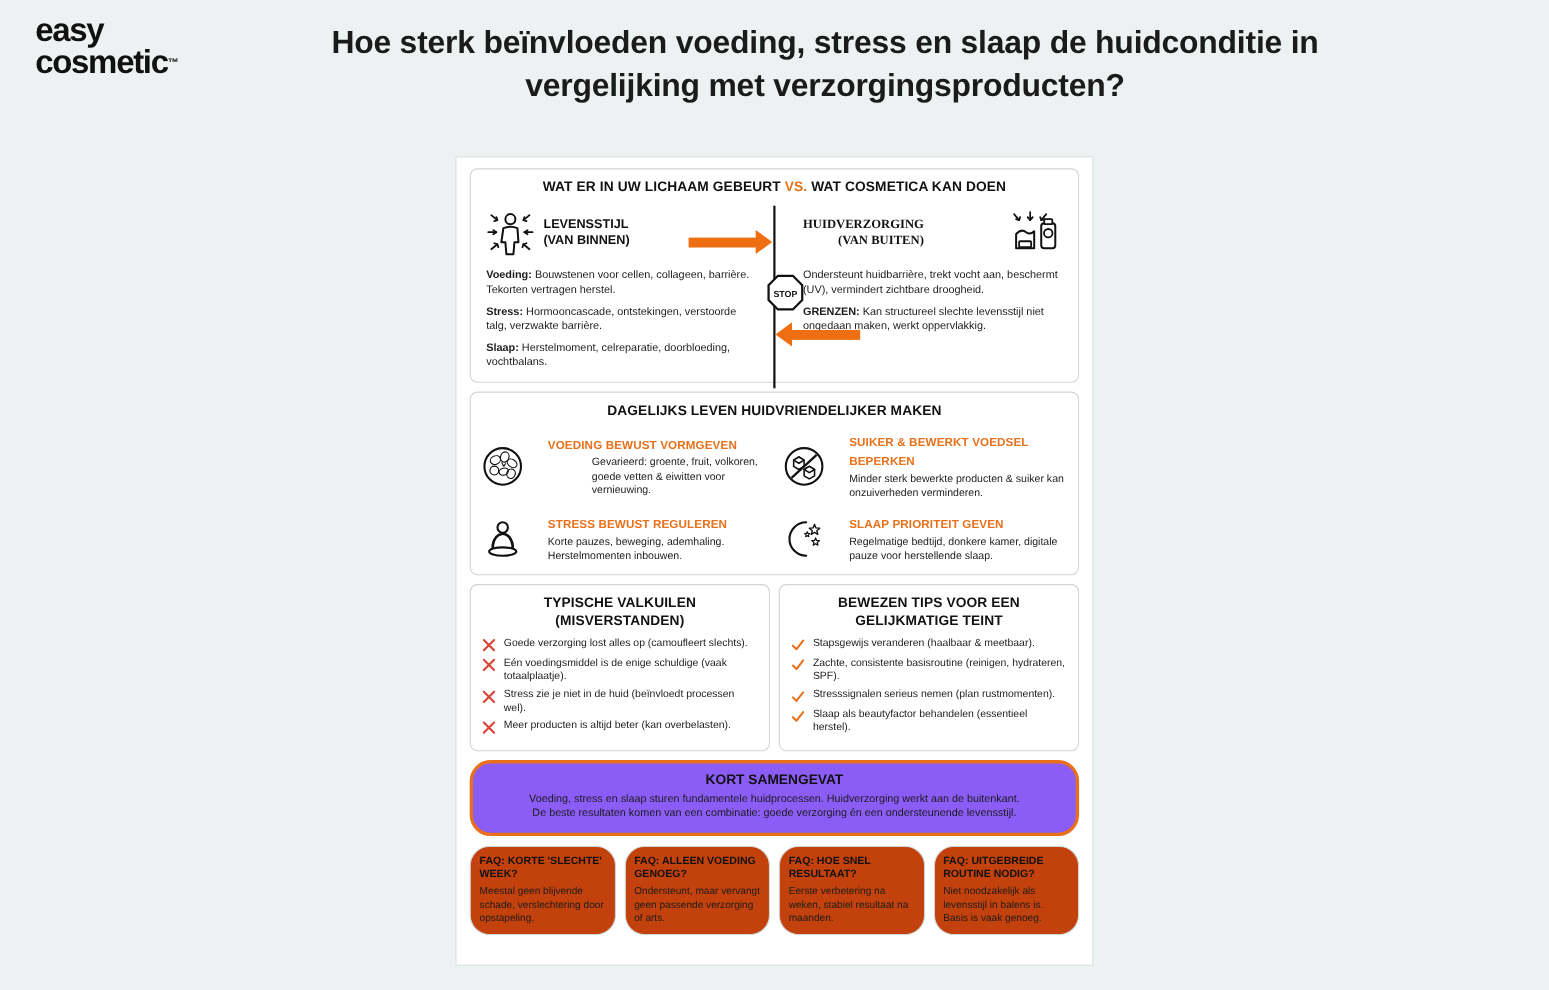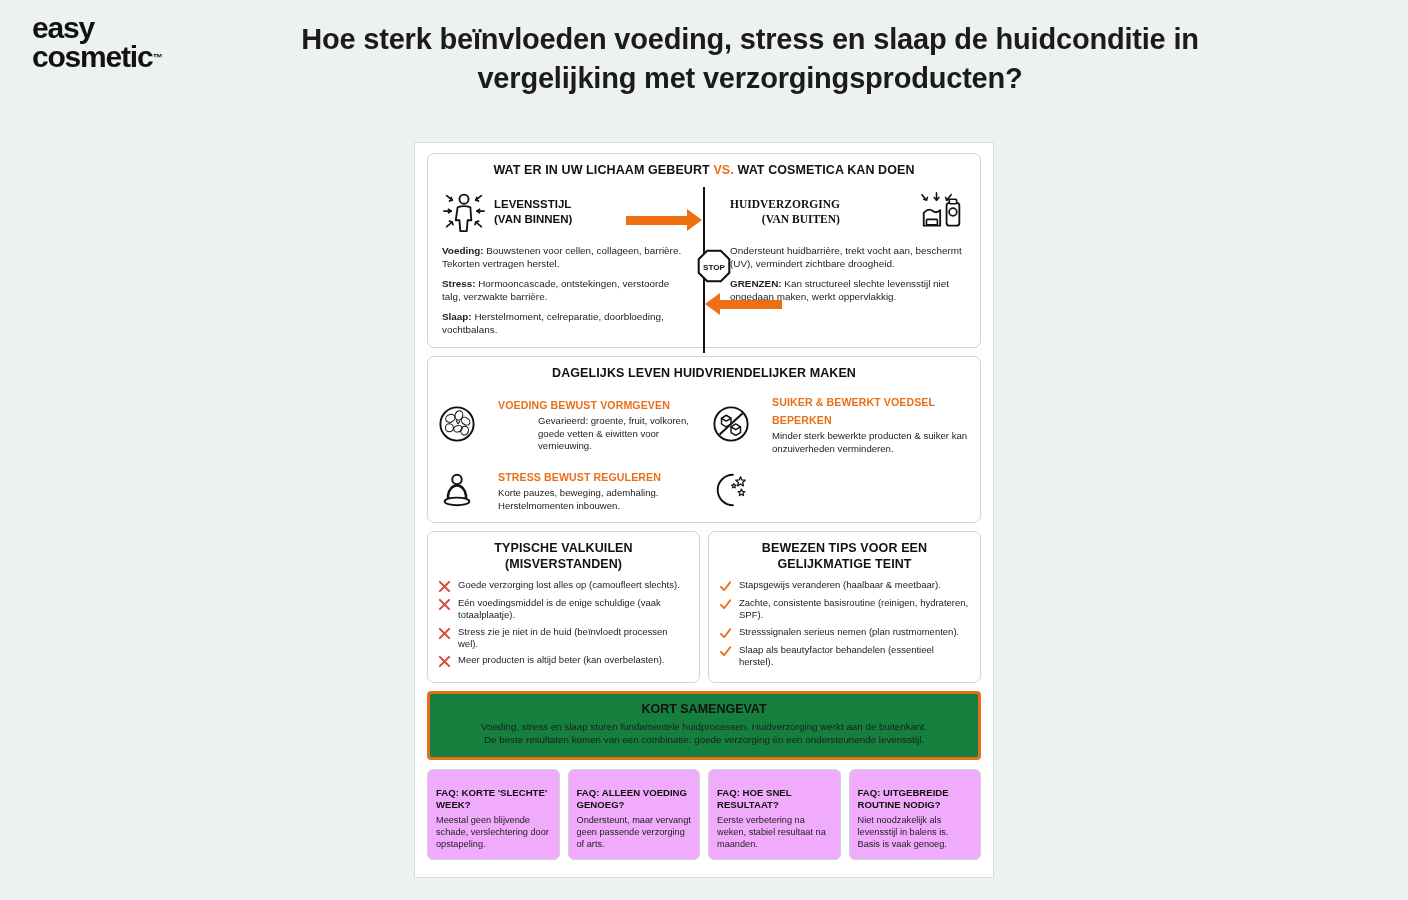--- a/index.html
+++ b/index.html
@@ -113,36 +113,36 @@
   
   .row3 { display: flex; gap: 8px; }
   .row3 .card { flex: 1; margin-bottom: 8px; }
   .list { margin-top: 7px; }
   .li { display: flex; gap: 7px; align-items: flex-start; margin-bottom: 4px; }
   .li-ico { flex: 0 0 13px; width: 13px; height: 13px; margin-top: 1px; }
   .li-txt { font-size: 9.5px; line-height: 1.27; color: #1c1c1c; }
 
   
   .summary {
-    border: 3px solid #e8701a; border-radius: 4px;
-    padding: 8px 12px 10px; margin-bottom: 9px; background: #15803d;
+    border: 3px solid #e8701a; border-radius: 19px;
+    padding: 8px 12px 10px; margin-bottom: 9px; background: #8b5cf6;
   }
   .summary-title {
     text-align: center; font-weight: bold; font-size: 12.5px; color: #111;
   }
   .summary-p {
     text-align: center; font-size: 9.8px; line-height: 1.4;
     color: #1c1c1c; margin-top: 4px;
   }
 
   
   .faq-row { display: flex; gap: 8px; }
   .faq {
-    flex: 1; border: 1px solid #cfd4d6; border-radius: 6px;
-    padding: 17px 8px 8px; background: #f0abfc; min-height: 74px;
+    flex: 1; border: 1px solid #cfd4d6; border-radius: 18px;
+    padding: 7px 8px 8px; background: #c2410c; min-height: 74px;
   }
   .faq-q {
     font-weight: bold; font-size: 9.6px; line-height: 1.25;
     color: #111; text-transform: uppercase;
   }
   .faq-a { font-size: 9.2px; line-height: 1.3; color: #1c1c1c; margin-top: 4px; }
 
   svg { display: block; }
 </style>
 </head>
@@ -309,20 +309,24 @@
 
           <div class="tip">
             <span class="tip-ico">
               <svg viewBox="0 0 40 40" width="38" height="38">
                 <path d="M22 4 A16 16 0 1 0 22 36 A13 13 0 1 1 22 4 z" fill="#fff" stroke="#111" stroke-width="2" stroke-linejoin="round"></path>
                 <path d="M30 6 l1.4 3.4 3.6 0.3 -2.8 2.4 0.9 3.6 -3.1 -2 -3.1 2 0.9 -3.6 -2.8 -2.4 3.6 -0.3 z" fill="#fff" stroke="#111" stroke-width="1.3" stroke-linejoin="round"></path>
                 <path d="M31 19 l1 2.4 2.6 0.2 -2 1.7 0.6 2.6 -2.2 -1.4 -2.2 1.4 0.6 -2.6 -2 -1.7 2.6 -0.2 z" fill="#fff" stroke="#111" stroke-width="1.2" stroke-linejoin="round"></path>
                 <path d="M23 13 l0.7 1.7 1.8 0.1 -1.4 1.2 0.4 1.8 -1.5 -1 -1.5 1 0.4 -1.8 -1.4 -1.2 1.8 -0.1 z" fill="#fff" stroke="#111" stroke-width="1.1" stroke-linejoin="round"></path>
               </svg>
             </span>
+            <span class="tip-txt">
+              <span class="tip-h">SLAAP PRIORITEIT GEVEN</span>
+              <span class="tip-p" style="display:block;">Regelmatige bedtijd, donkere kamer, digitale pauze voor herstellende slaap.</span>
+            </span>
           </div>
 
         </div>
       </div>
 
       <div class="row3">
 
         <div class="card">
           <div class="card-title">
             <span>TYPISCHE VALKUILEN</span><br>

